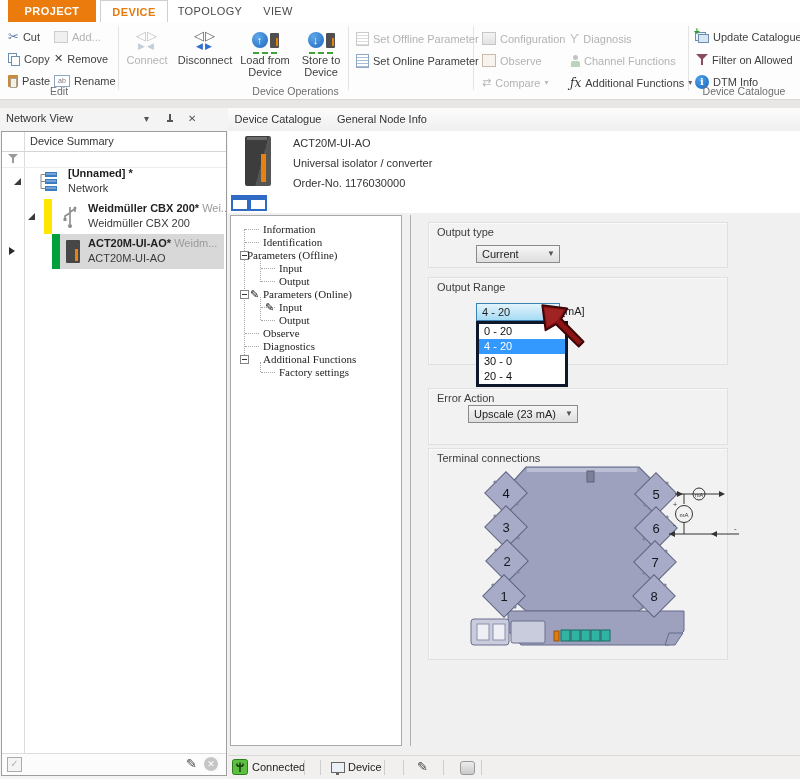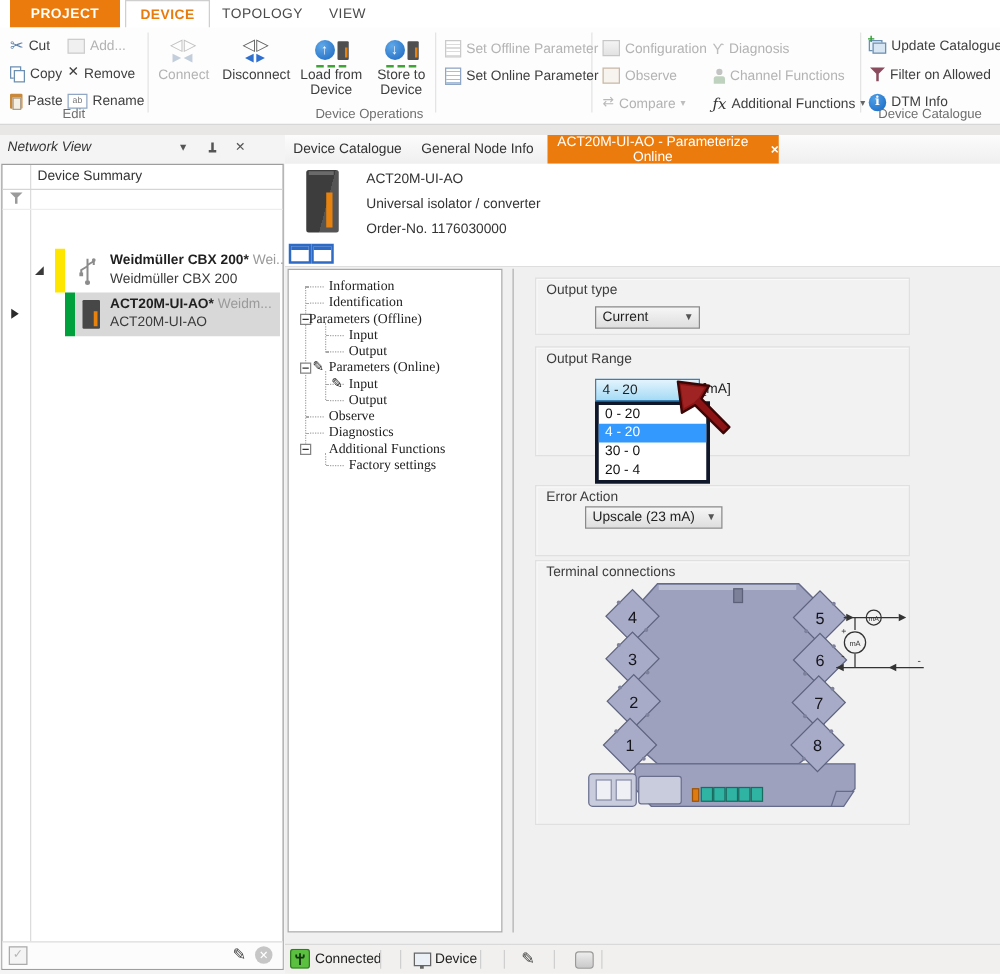--- a/index.html
+++ b/index.html
@@ -64,21 +64,21 @@
   .ic-filter::before{content:'';position:absolute;left:0;top:1px;border-left:6px solid transparent;border-right:6px solid transparent;border-top:6px solid #8A4B5E;}
   .ic-filter::after{content:'';position:absolute;left:5px;top:6px;width:2px;height:6px;background:#8A4B5E;}
   .ic-info{width:14px;height:14px;border-radius:50%;background:radial-gradient(circle at 35% 30%,#4FA0E8,#1565C0);color:#fff;font-weight:bold;font-size:10px;line-height:14px;font-family:"DejaVu Serif",serif;}
 
   
   .gap{position:absolute;left:0;top:100px;width:800px;height:8px;background:#E9E7E6;}
 
   
   .lpanel{position:absolute;left:0;top:108px;width:228px;height:671px;background:#F4F4F4;}
   .nv-title{position:absolute;left:0;top:0;width:228px;height:23px;background:#F4F4F4;}
-  .nv-title .t{position:absolute;left:6px;top:4px;color:#333;font-style:italic;}
+  .nv-title .t{position:absolute;left:6px;top:4px;color:#333;}
   .ti{position:absolute;top:5px;color:#555;font-size:10px;line-height:12px;}
   .ic-pin{position:absolute;top:6px;width:8px;height:11px;}
   .ic-pin::before{content:'';position:absolute;left:3px;top:0;width:2px;height:6px;background:#555;}
   .ic-pin::after{content:'';position:absolute;left:1px;top:6px;width:6px;height:2px;background:#555;}
   .nv-box{position:absolute;left:1px;top:23px;width:226px;height:645px;background:#fff;border:1px solid #9E9E9E;box-sizing:border-box;}
   .nv-head{position:absolute;left:0;top:0;right:0;height:19px;border-bottom:1px solid #D5D5D5;}
   .nv-head .t{position:absolute;left:28px;top:3px;color:#333;}
   .gutterline{position:absolute;left:22px;top:0;bottom:21px;width:1px;background:#DCDCDC;}
   .nv-filter{position:absolute;left:0;top:19px;right:0;height:16px;border-bottom:1px solid #EDEDED;}
   .ic-funnel{position:absolute;left:6px;top:3px;width:10px;height:10px;}
@@ -290,20 +290,38 @@
     </div>
     <div class="nv-box">
       <div class="gutterline"></div>
       <div class="nv-head">
         <span class="t">Device Summary</span>
       </div>
       <div class="nv-filter">
         <span class="ic-funnel"></span>
       </div>
 
+      <div class="nvrow" style="top:32px">
+        <span class="exp" style="left:12px;top:14px"></span>
+        <svg width="22" height="20" style="position:absolute;left:34px;top:7px">
+          <path d="M5 3.5h4M5 10.5h4M5 17.5h4M5 3.5v14" stroke="#8A8A8A" fill="none"></path>
+          <g fill="#3E7CC0">
+              <rect x="9" y="1" width="12" height="5"></rect>
+              <rect x="9" y="8" width="12" height="5"></rect>
+              <rect x="9" y="15" width="12" height="5"></rect>
+            </g>
+          <g fill="#A9CBEA">
+              <rect x="10" y="2.5" width="10" height="1"></rect>
+              <rect x="10" y="9.5" width="10" height="1"></rect>
+              <rect x="10" y="16.5" width="10" height="1"></rect>
+            </g>
+        </svg>
+        <span class="nm" style="left:66px"><b>[Unnamed] *</b></span>
+        <span class="sub" style="left:66px">Network</span>
+      </div>
 
       <div class="nvrow" style="top:67px">
         <span class="exp" style="left:26px;top:14px"></span>
         <span class="ybar"></span>
         <svg width="16" height="27" style="position:absolute;left:60px;top:4px">
           <g stroke="#8C8C8C" stroke-width="1.6" fill="none">
             <path d="M8 4v17"></path>
               <path d="M8 10l-5 3v3"></path>
               <path d="M8 9l5-3v3"></path>
           </g>
@@ -330,24 +348,20 @@
         <span class="circx" style="left:202px;top:3px">✕</span>
       </div>
     </div>
   </div>
 
   <div class="rmain">
 
     <div class="dtabs">
       <div class="dtab" style="left:4px;width:92px">Device Catalogue</div>
       <div class="dtab" style="left:104px;width:100px">General Node Info</div>
-      <div class="dtab active" style="left:210px;width:185px">
-        <span>ACT20M-UI-AO - Parameterize Online</span>
-        <span class="x">×</span>
-      </div>
     </div>
 
     <div class="dhead">
       <span class="thumb"></span>
       <span class="l1">ACT20M-UI-AO</span>
       <span class="l2">Universal isolator / converter</span>
       <span class="l3">Order-No. 1176030000</span>
       <span class="layout-ic" style="left:3px"></span>
       <span class="layout-ic" style="left:21px"></span>
     </div>

